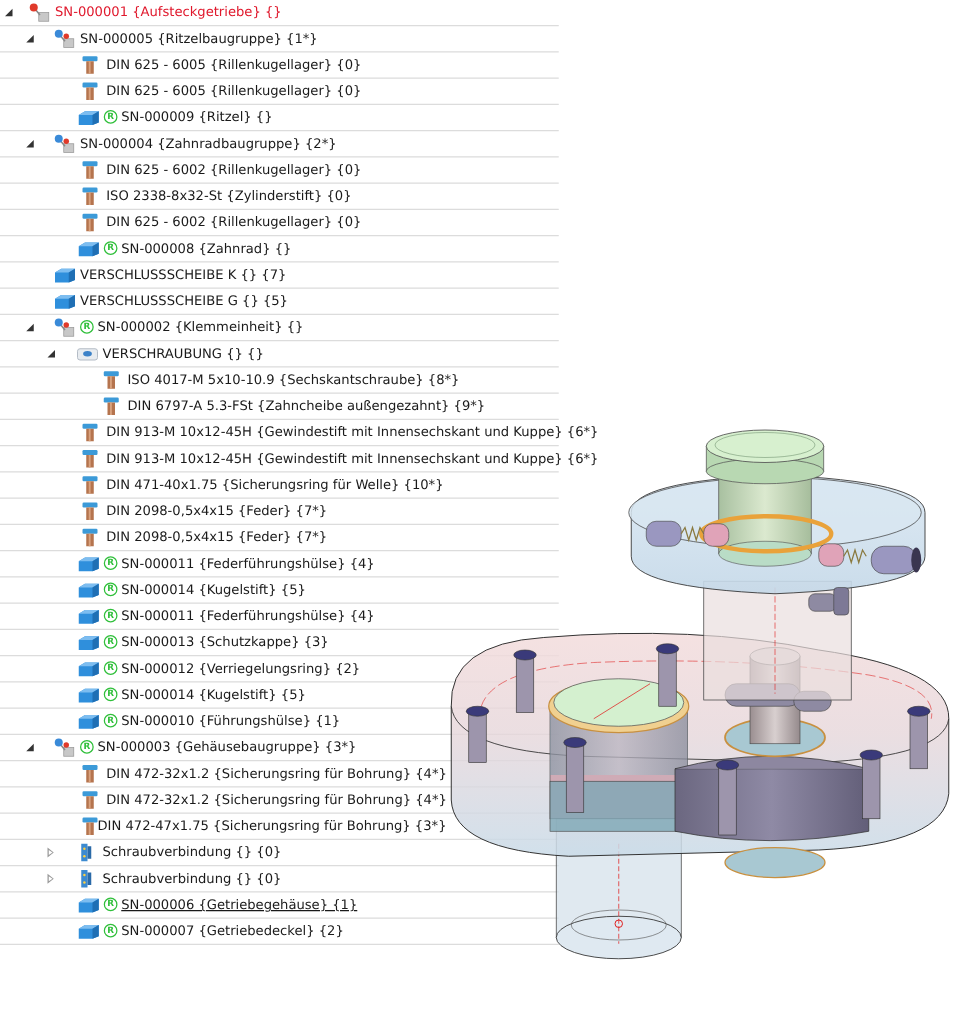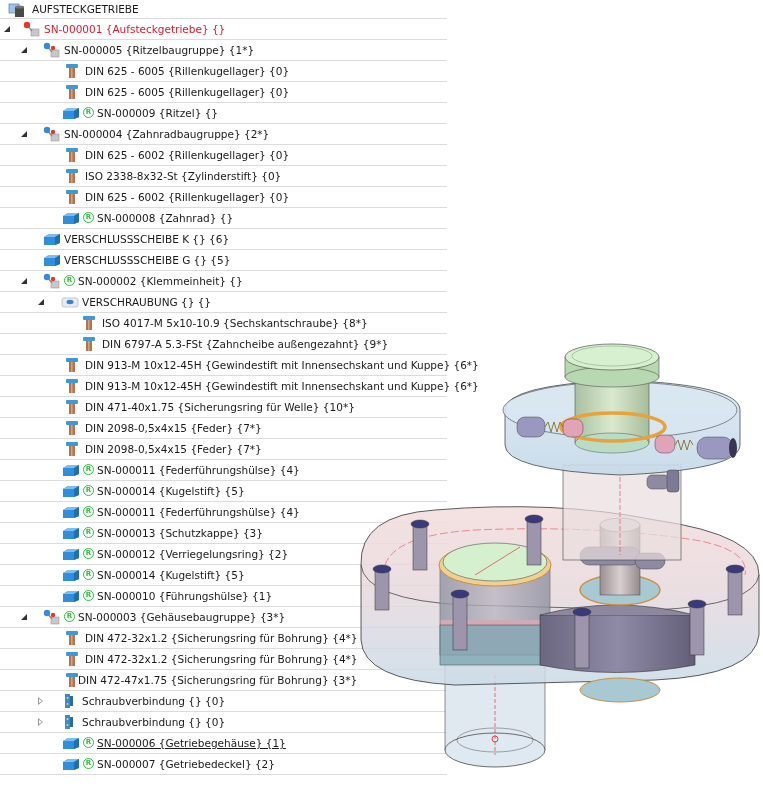--- a/index.html
+++ b/index.html
@@ -42,28 +42,20 @@
     border: 1px solid #2fbf3a; border-radius: 50%; box-sizing: border-box;
     color: #2fbf3a; font-size: 7px; line-height: 9px; text-align: center;
     font-weight: bold;
   }
   #viewport { position: absolute; left: 355px; top: 335px; width: 408px; height: 472px; }
 </style>
 </head>
 <body>
 
 <div id="tree">
-    <div class="row first">
-      <span class="icon" style="left: 8px;"><svg width="20" height="16" viewBox="0 0 20 16">
-          <rect x="1" y="2" width="10" height="9" fill="#9fc3e6" stroke="#5b8dc4" stroke-width="0.8"></rect>
-          <rect x="7" y="5" width="9" height="10" fill="#4a4a4a"></rect>
-          <ellipse cx="11.5" cy="5" rx="4.5" ry="1.5" fill="#777"></ellipse>
-        </svg></span>
-      <span class="label" style="left: 32px; top: 3px;">AUFSTECKGETRIEBE</span>
-    </div>
     <div class="row">
       <span class="exp open" style="left: 3px;"></span>
       <span class="icon" style="left: 22px;"><svg width="20" height="16" viewBox="0 0 20 16">
           <rect x="9" y="8" width="8" height="7" fill="#c8c8c8" stroke="#999" stroke-width="0.6"></rect>
           <line x1="5" y1="4" x2="10" y2="10" stroke="#888" stroke-width="1.2"></line>
           <circle cx="5" cy="4" r="3.2" fill="#e03a2a"></circle>
         </svg></span>
       <span class="label root" style="left: 44px;">SN-000001 {Aufsteckgetriebe} {}</span>
     </div>
     <div class="row">
@@ -143,21 +135,21 @@
         </svg></span>
       <span class="rbadge" style="left: 83px;">R</span>
       <span class="label" style="left: 97px;">SN-000008 {Zahnrad} {}</span>
     </div>
     <div class="row">
       <span class="icon" style="left: 42px;"><svg width="20" height="16" viewBox="0 0 20 16">
           <path d="M2 6 L7 3 L18 3 L18 12 L13 14 L2 14 Z" fill="#2f8fdc"></path>
           <path d="M2 6 L7 3 L18 3 L13 6 Z" fill="#7dbdf0"></path>
           <path d="M13 6 L18 3 L18 12 L13 14 Z" fill="#1f6fb4"></path>
         </svg></span>
-      <span class="label" style="left: 64px;">VERSCHLUSSSCHEIBE K {} {6}</span>
+      <span class="label" style="left: 64px;">VERSCHLUSSSCHEIBE K {} {7}</span>
     </div>
     <div class="row">
       <span class="icon" style="left: 42px;"><svg width="20" height="16" viewBox="0 0 20 16">
           <path d="M2 6 L7 3 L18 3 L18 12 L13 14 L2 14 Z" fill="#2f8fdc"></path>
           <path d="M2 6 L7 3 L18 3 L13 6 Z" fill="#7dbdf0"></path>
           <path d="M13 6 L18 3 L18 12 L13 14 Z" fill="#1f6fb4"></path>
         </svg></span>
       <span class="label" style="left: 64px;"> VERSCHLUSSSCHEIBE G {} {5}</span>
     </div>
     <div class="row">

